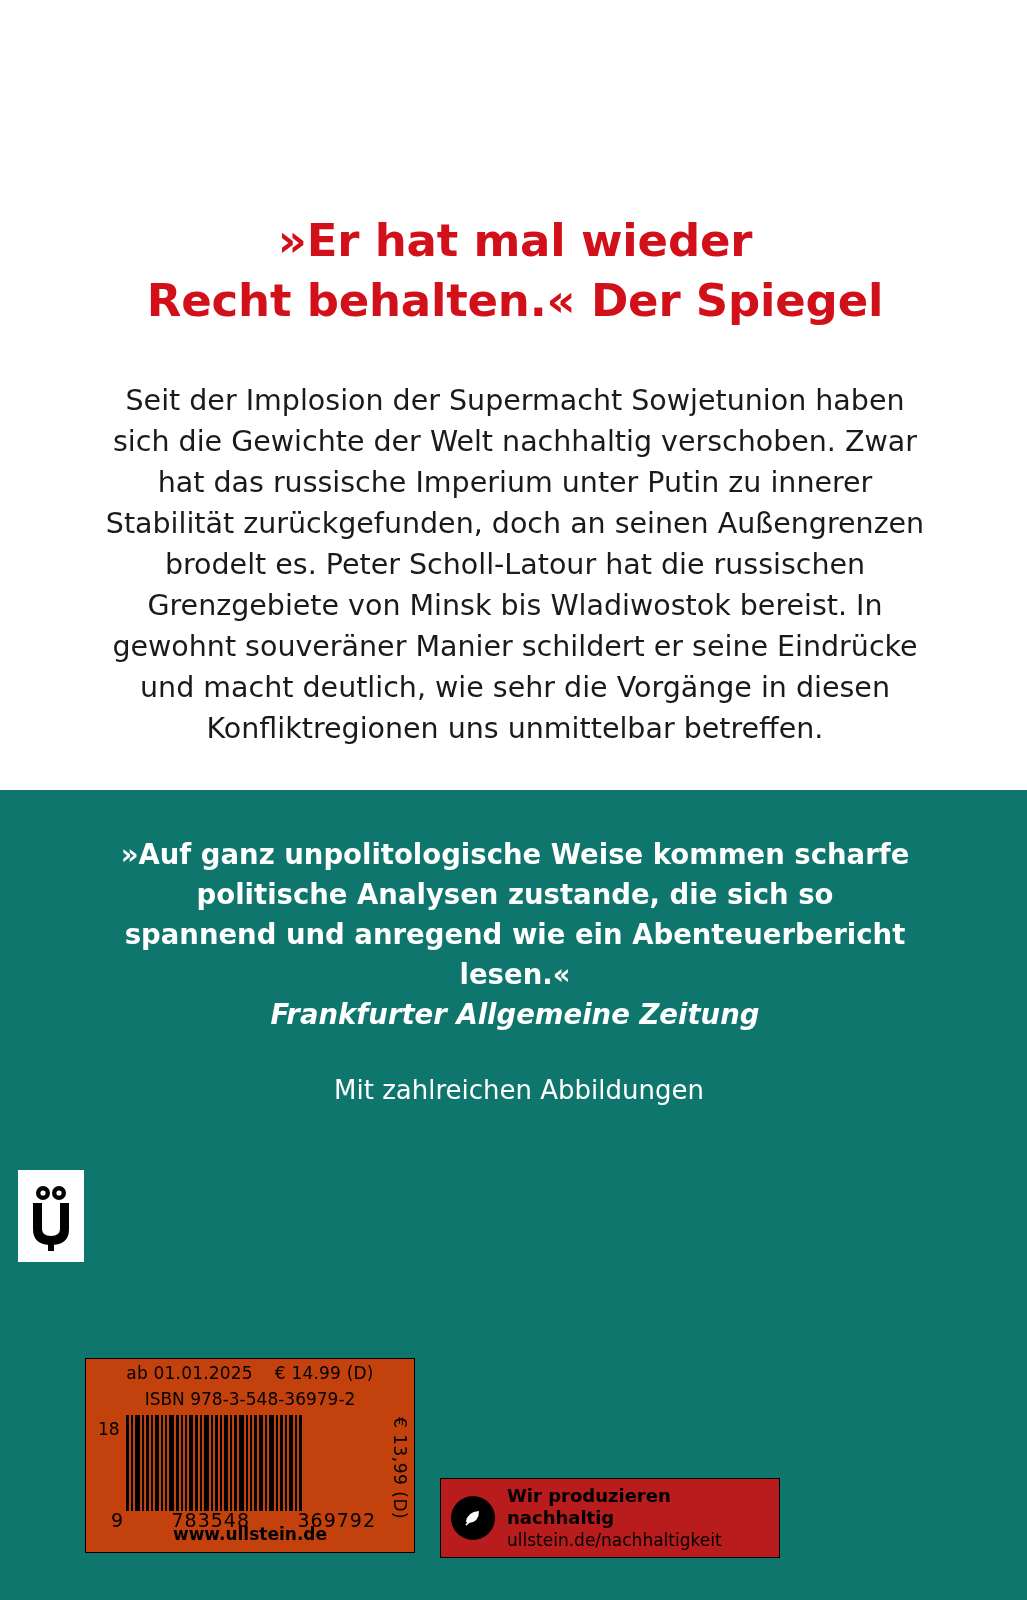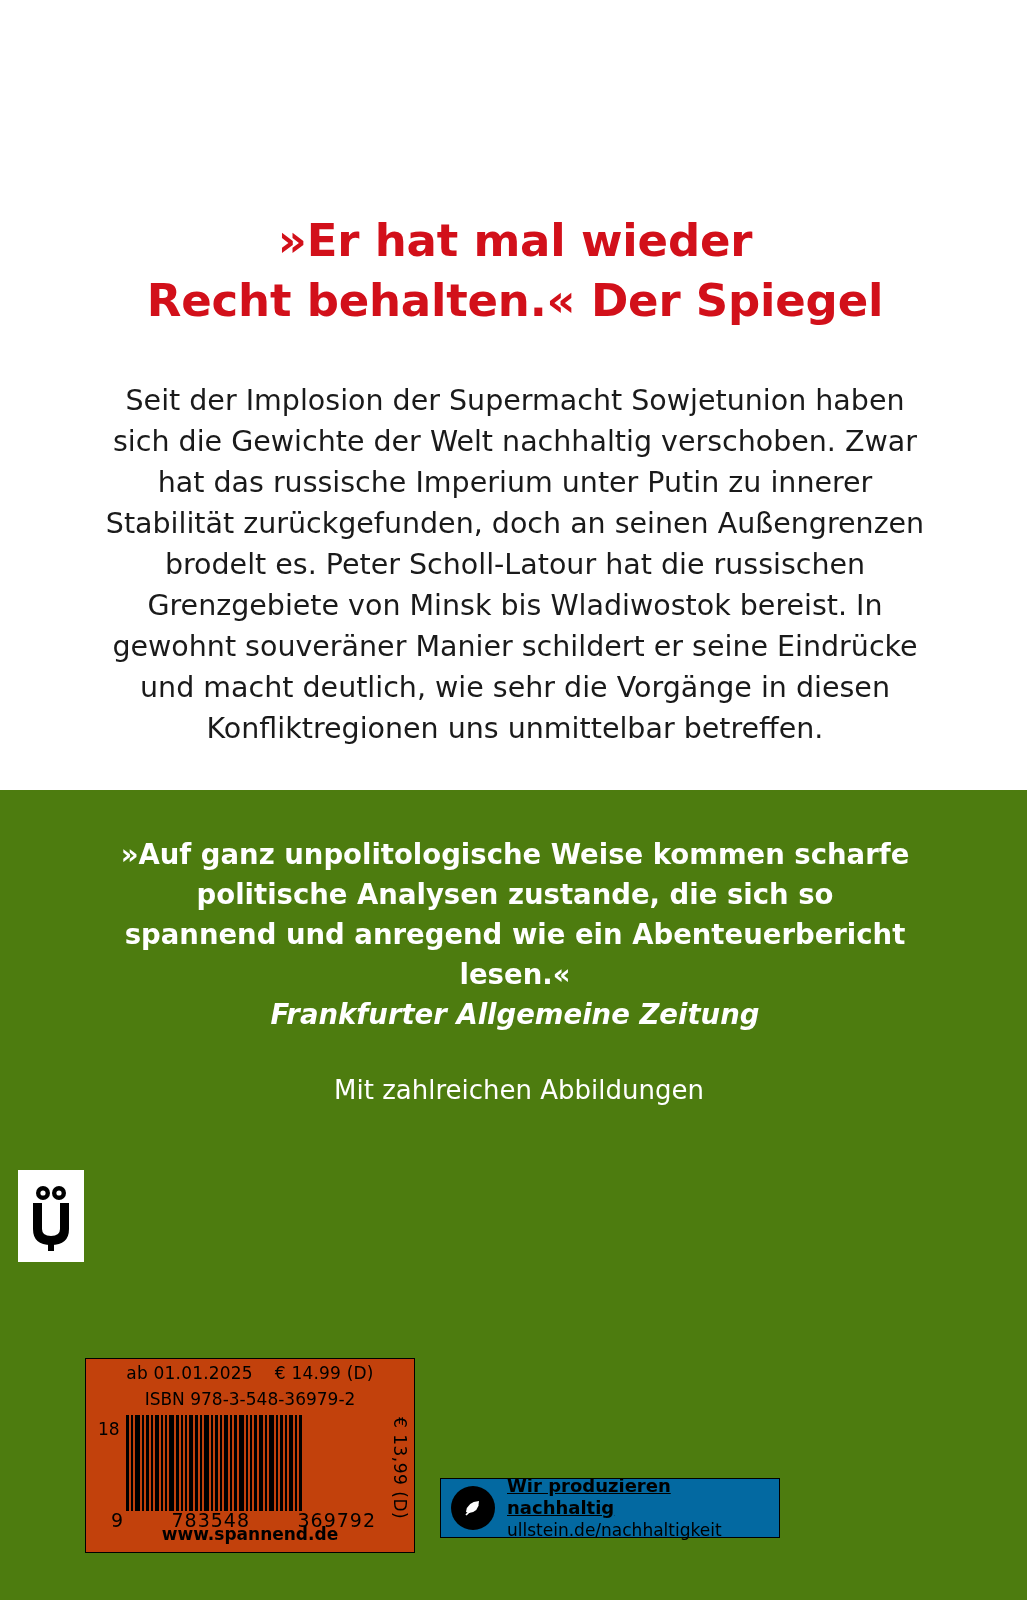--- a/index.html
+++ b/index.html
@@ -59,21 +59,21 @@
     font-family: "DejaVu Sans", sans-serif;
   }
 
   
   .red-section {
     position: absolute;
     left: 0;
     top: 790px;
     width: 1027px;
     height: 810px;
-    background: #4d7c0f;
+    background: #0f766e;
   }
 
   .press-quote {
     position: absolute;
     left: 120px;
     top: 45px;
     width: 790px;
     color: #ffffff;
     font-size: 27.5px;
     font-weight: bold;
@@ -193,28 +193,27 @@
     font-weight: bold;
     color: #000;
   }
 
   
   .eco-badge {
     position: absolute;
     left: 440px;
     top: 1478px;
     width: 340px;
-    height: 60px;
-    background: #0369a1;
+    height: 80px;
+    background: #b91c1c;
     border: 1px solid #000;
     box-sizing: border-box;
     display: flex;
     align-items: center;
     padding-left: 10px;
-    text-decoration: underline;
   }
   .eco-icon {
     width: 44px;
     height: 44px;
     border-radius: 50%;
     background: #000;
     display: flex;
     align-items: center;
     justify-content: center;
     flex: 0 0 auto;
@@ -322,21 +321,21 @@
         <span style="width:2px"></span>
         <span style="width:3px"></span>
     </div>
 
     <div class="bc-digits">
       <span>9</span>
       <span>783548</span>
       <span>369792</span>
     </div>
 
-    <div class="bc-url">www.spannend.de</div>
+    <div class="bc-url">www.ullstein.de</div>
   </div>
 
   <div class="eco-badge">
     <div class="eco-icon">
       <svg width="30" height="30" viewBox="0 0 30 30">
         <circle cx="15" cy="15" r="15" fill="#000000"></circle>
         <path d="M8 19 Q9 9 21 8 Q21 19 11 20 Z" fill="#ffffff"></path>
         <path d="M8 22 Q13 16 20 12" stroke="#ffffff" stroke-width="1.6" fill="none"></path>
       </svg>
     </div>

